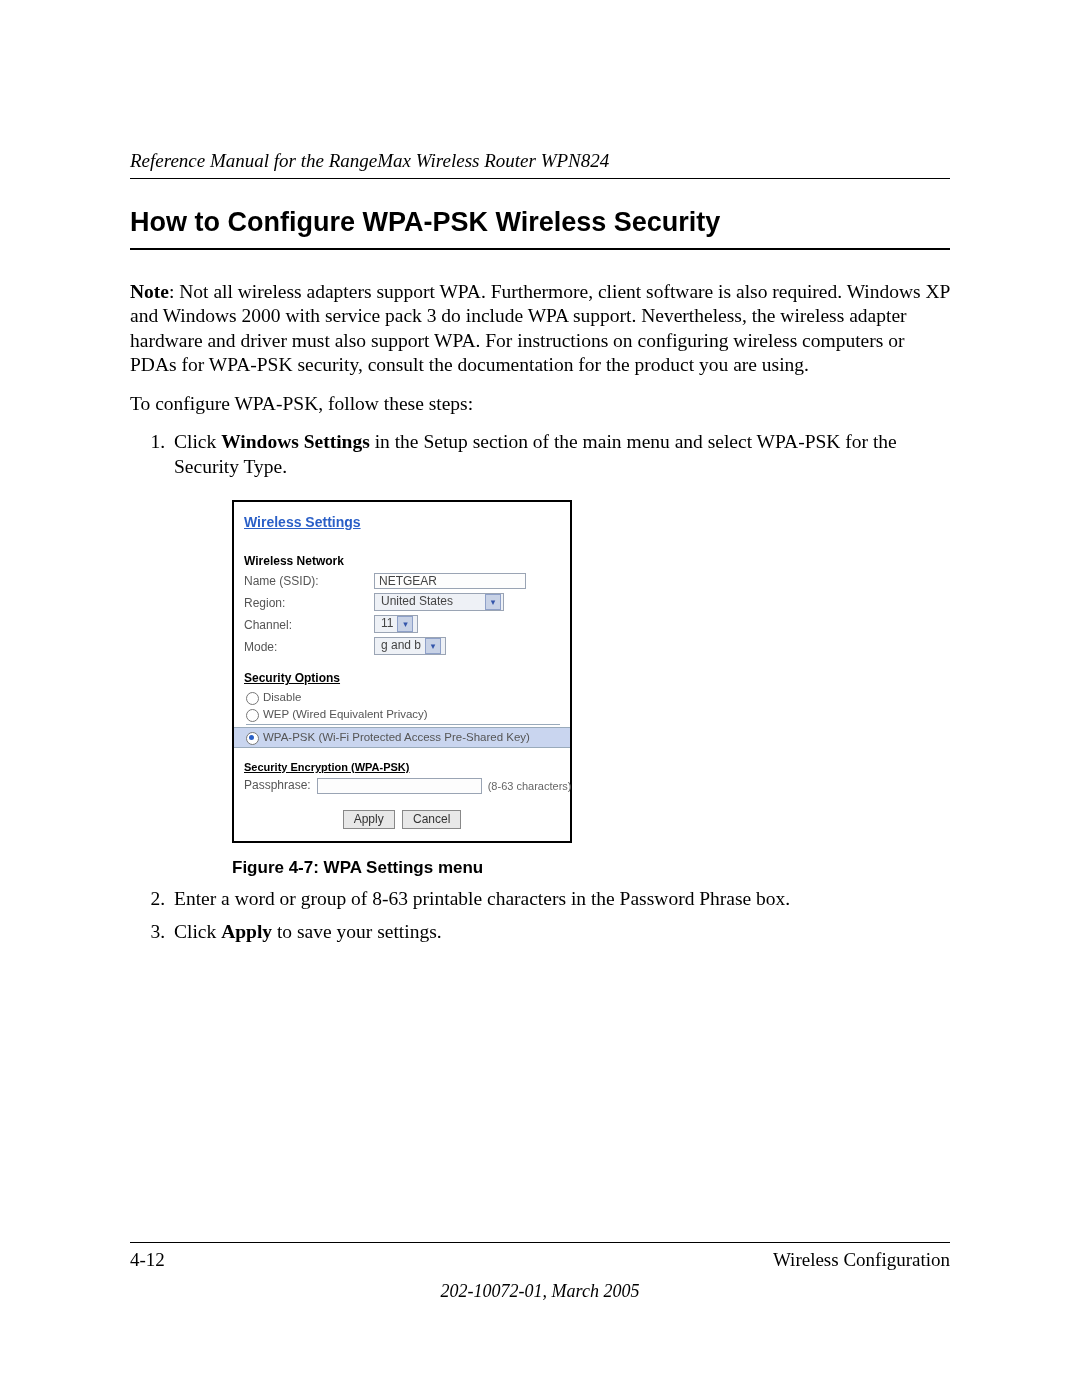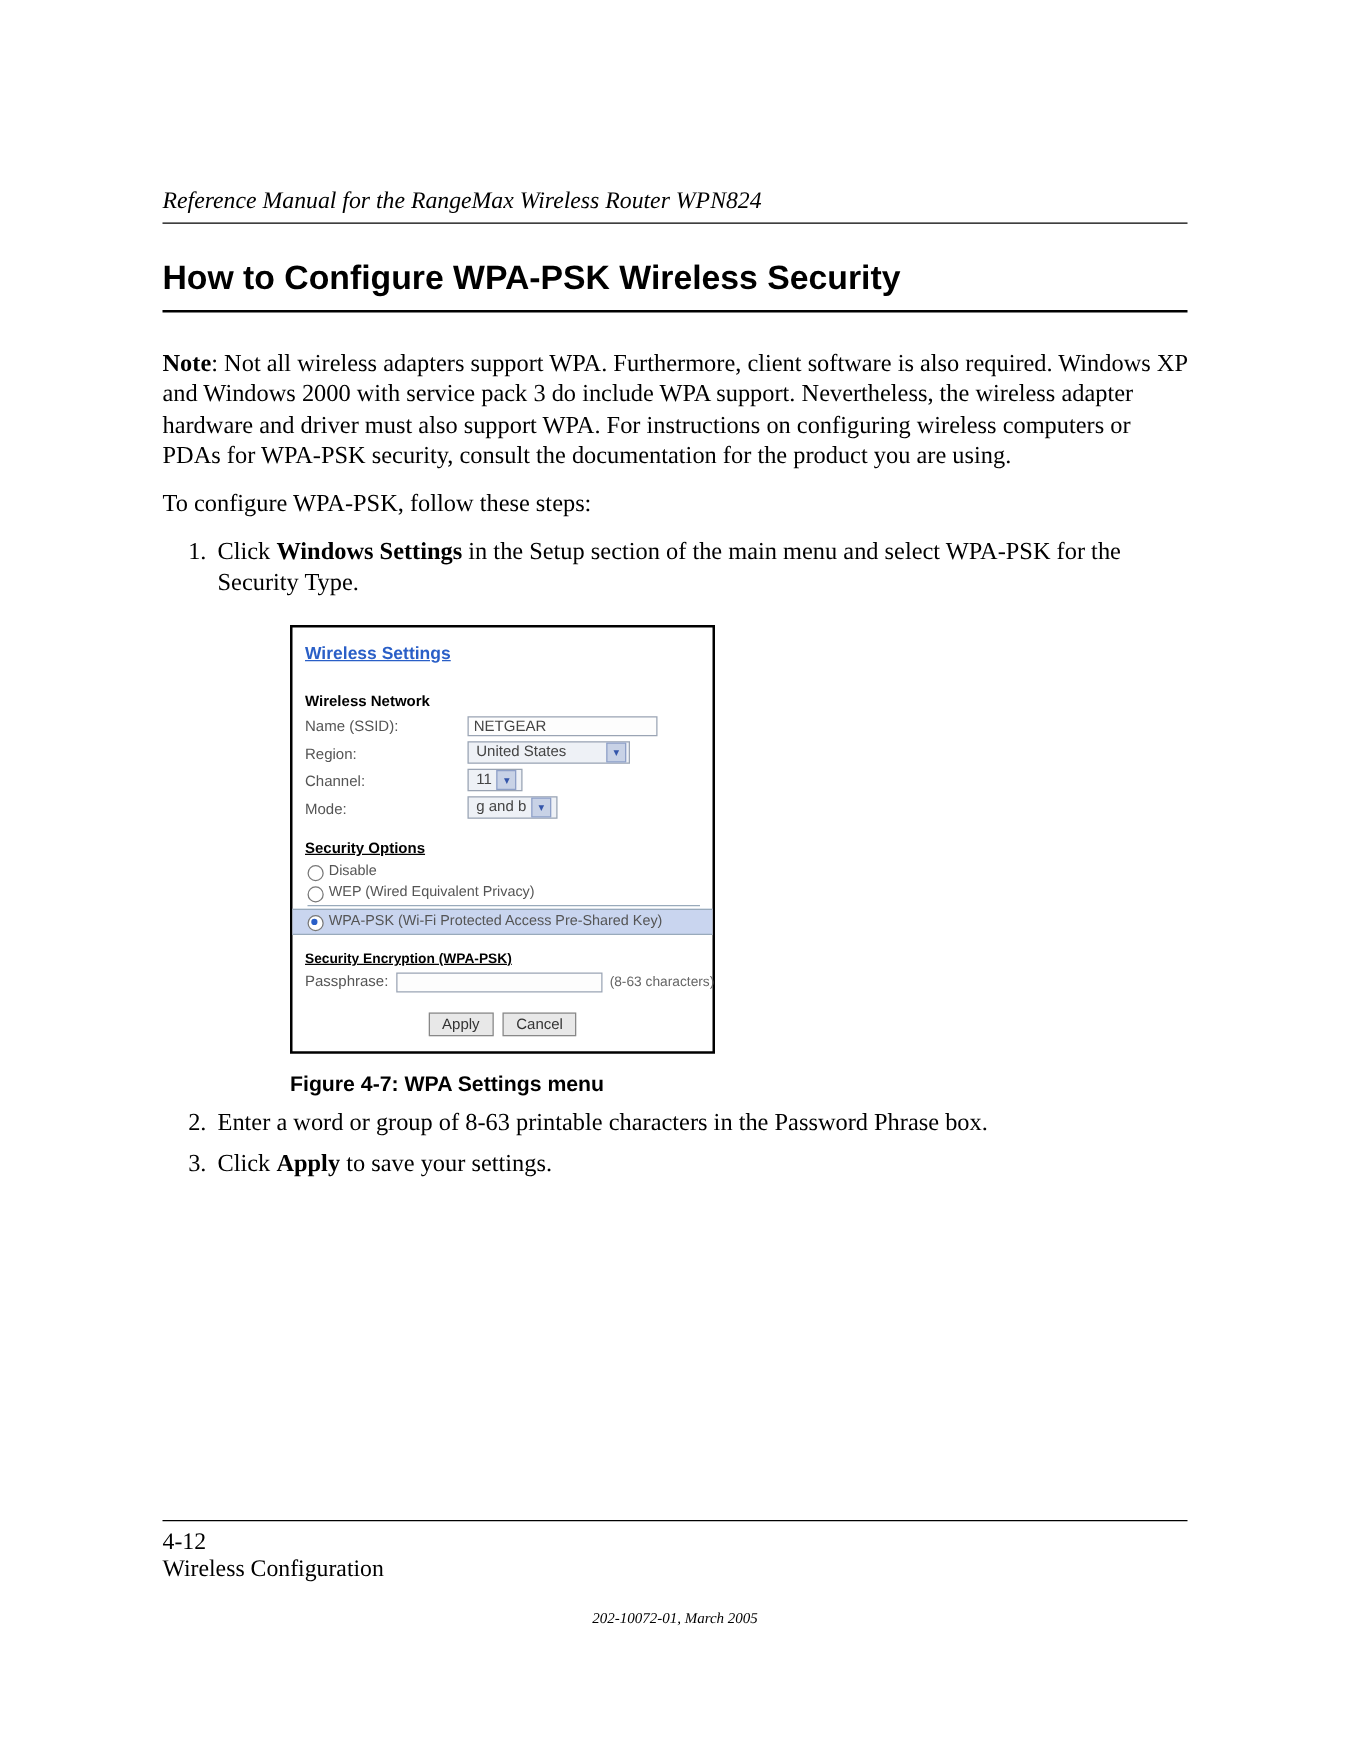--- a/index.html
+++ b/index.html
@@ -207,27 +207,26 @@
     position: absolute;
     left: 130px;
     right: 130px;
     bottom: 95px;
   }
   .footer-row {
     display: flex;
     justify-content: space-between;
     font-size: 19px;
     margin-top: 6px;
-    flex-direction: column;
   }
   .footer-center {
     text-align: center;
     font-style: italic;
-    font-size: 12px;
-    margin-top: 20px;
+    font-size: 18px;
+    margin-top: 10px;
   }
 </style>
 </head>
 <body>
 
 <div class="page">
   <div class="content">
 
     <div class="running-header">Reference Manual for the RangeMax Wireless Router WPN824</div>
     <hr class="hr-thin">

